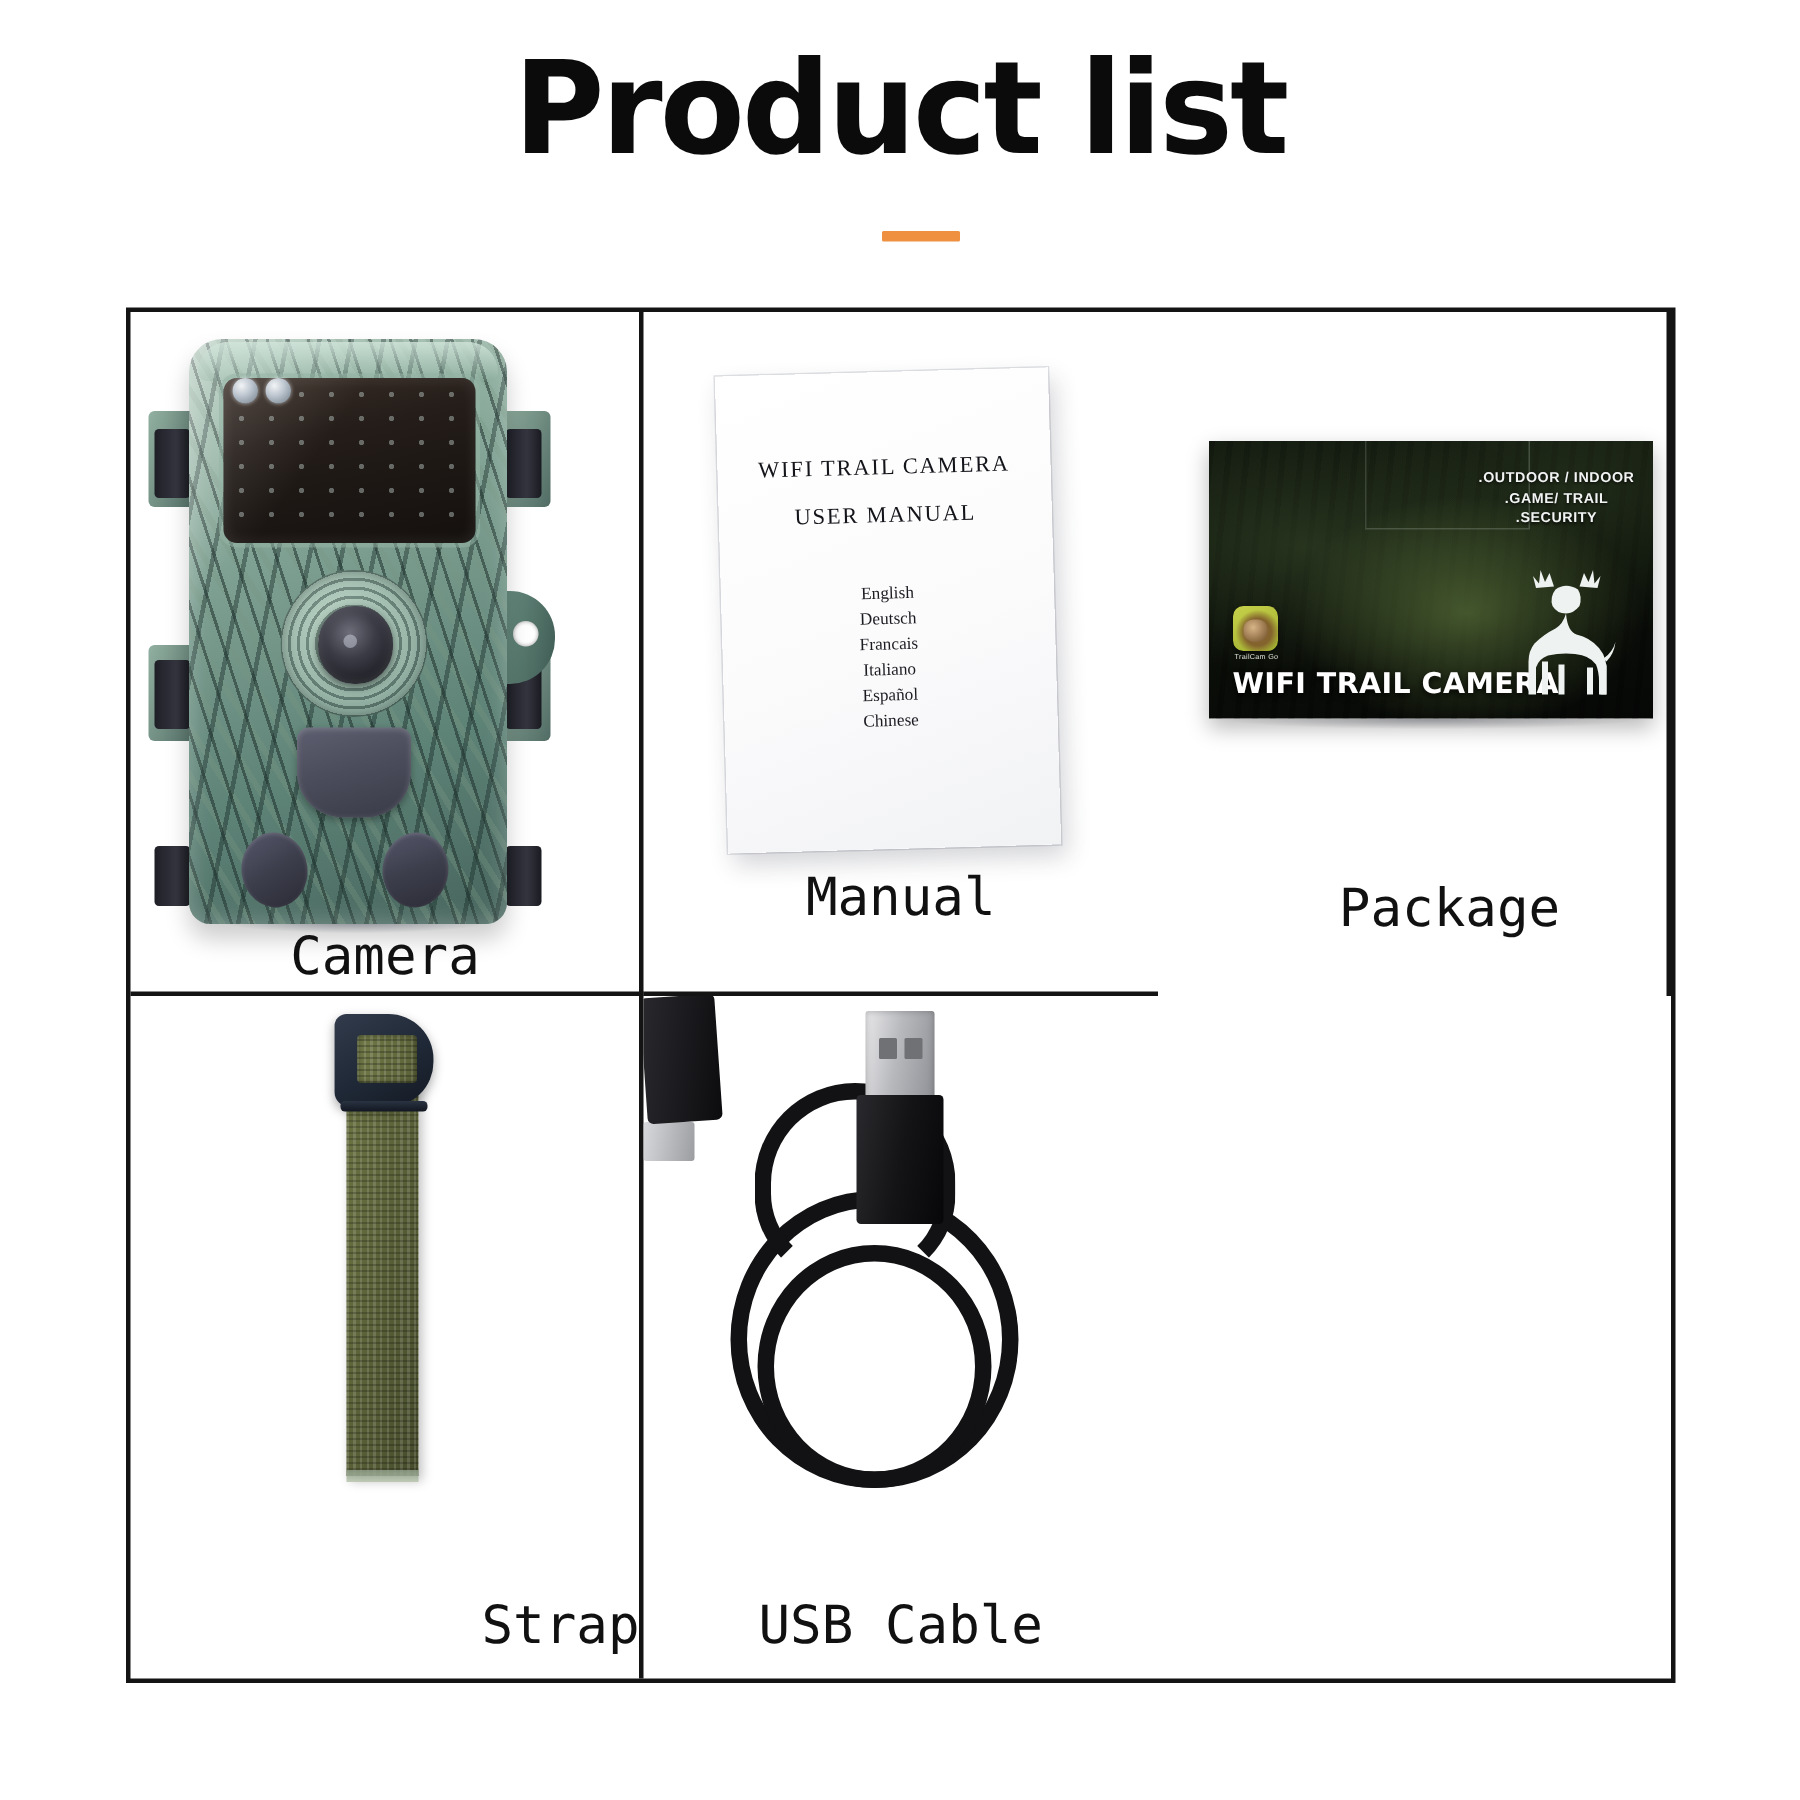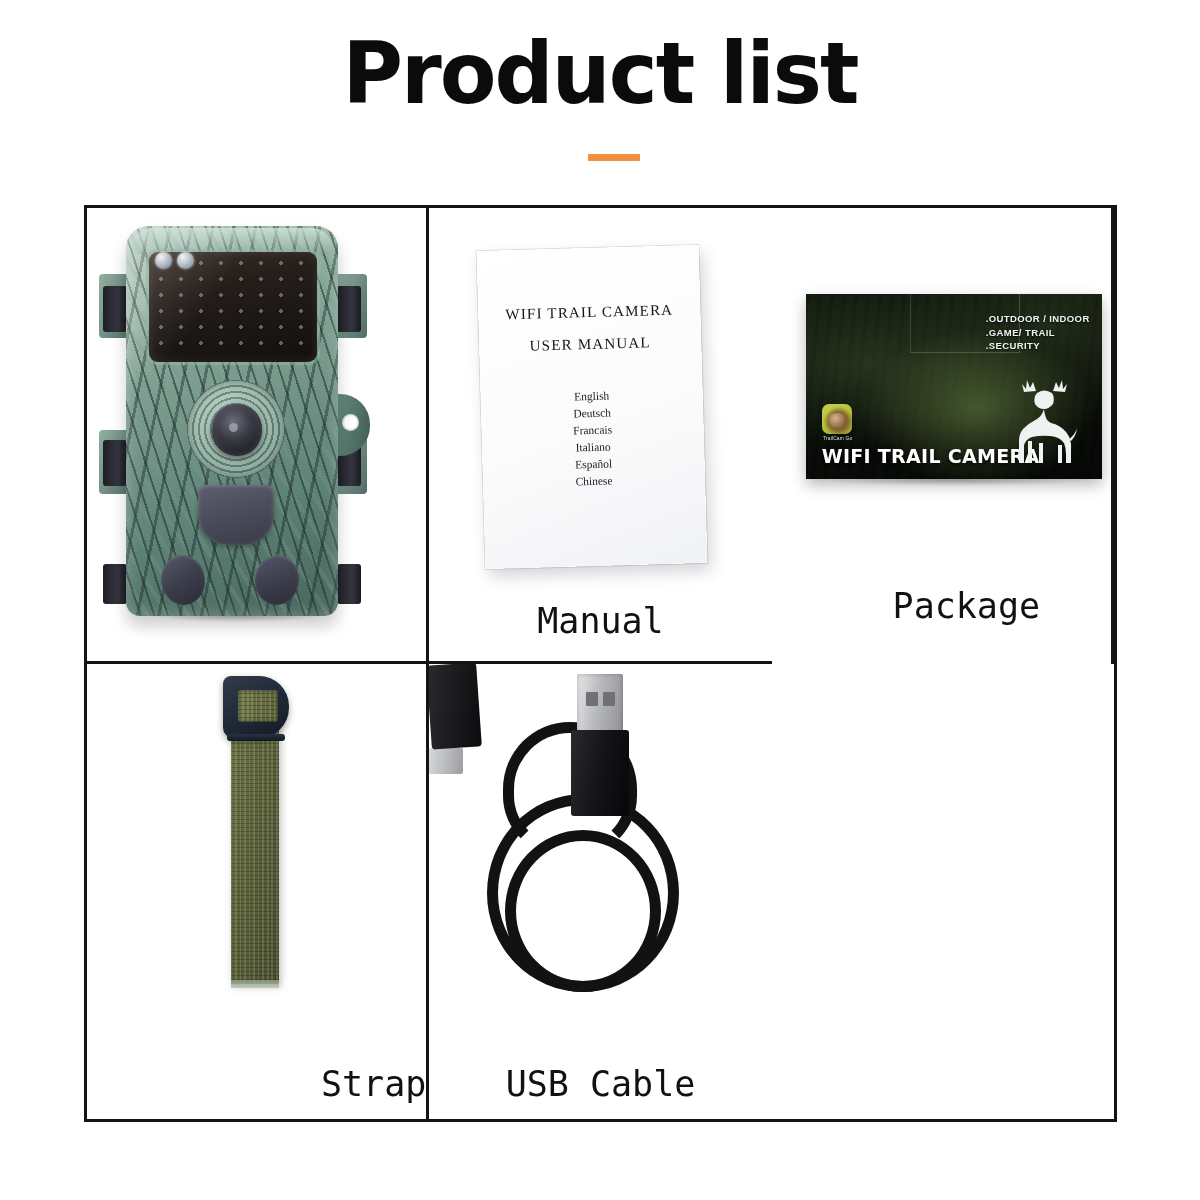--- a/index.html
+++ b/index.html
@@ -57,21 +57,21 @@
     position:absolute; left:0; width:100%;
     text-align:center;
     font-family:"DejaVu Sans Mono", monospace;
     font-size:35px;
     color:#111111;
     letter-spacing:0px;
     white-space:nowrap;
   }
   .cap-camera  { top:410px; }
   .cap-power   { top:393px; }
-  .cap-manual  { top:393px; }
+  .cap-manual  { top:371px; }
   .cap-package { top:378px;margin-left:25px; }
   .cap-strap   { top:400px;text-align:right; }
   .cap-usb     { top:400px; }
 
   
   #camera-art { }
   .cam-body {
     position:absolute; left:39px; top:18px;
     width:212px; height:390px;
     border-radius:22px 22px 14px 14px;
@@ -335,21 +335,21 @@
     overflow:hidden;
   }
   #package-art .pkg-flap {
     position:absolute; left:104px; top:0px; width:108px; height:58px;
     border-right:1px solid rgba(170,180,170,.30);
     border-left:1px solid rgba(170,180,170,.22);
     border-bottom:1px solid rgba(170,180,170,.28);
   }
   #package-art .pkg-bullets {
     position:absolute; right:12px; top:18px;
-    text-align:left;
+    text-align:center;
     color:#f2f4f4;
     font-family:"Liberation Sans", sans-serif;
     font-weight:bold;
     font-size:9.5px;
     line-height:13.5px;
     letter-spacing:.4px;
     text-shadow:0 1px 2px rgba(0,0,0,.8);
   }
   #package-art .pkg-appicon {
     position:absolute; left:16px; top:110px;
@@ -460,20 +460,21 @@
       <div class="cam-topedge"></div>
       <div class="cam-ir"></div>
       <div class="cam-sensor s1"></div>
       <div class="cam-sensor s2"></div>
       <div class="cam-lens-ring"></div>
       <div class="cam-lens"></div>
       <div class="cam-pir"></div>
       <div class="cam-oval o1"></div>
       <div class="cam-oval o2"></div>
     </div>
+    <div class="caption cap-camera">Camera</div>
   </div>
 
 
   <div class="cell c3 r1">
     <div class="cell-art" id="manual-art">
       <div class="man-page">
         <div class="man-t1">WIFI TRAIL CAMERA</div>
         <div class="man-t2">USER MANUAL</div>
         <div class="man-langs" style="white-space:pre-line;">English
 Deutsch

